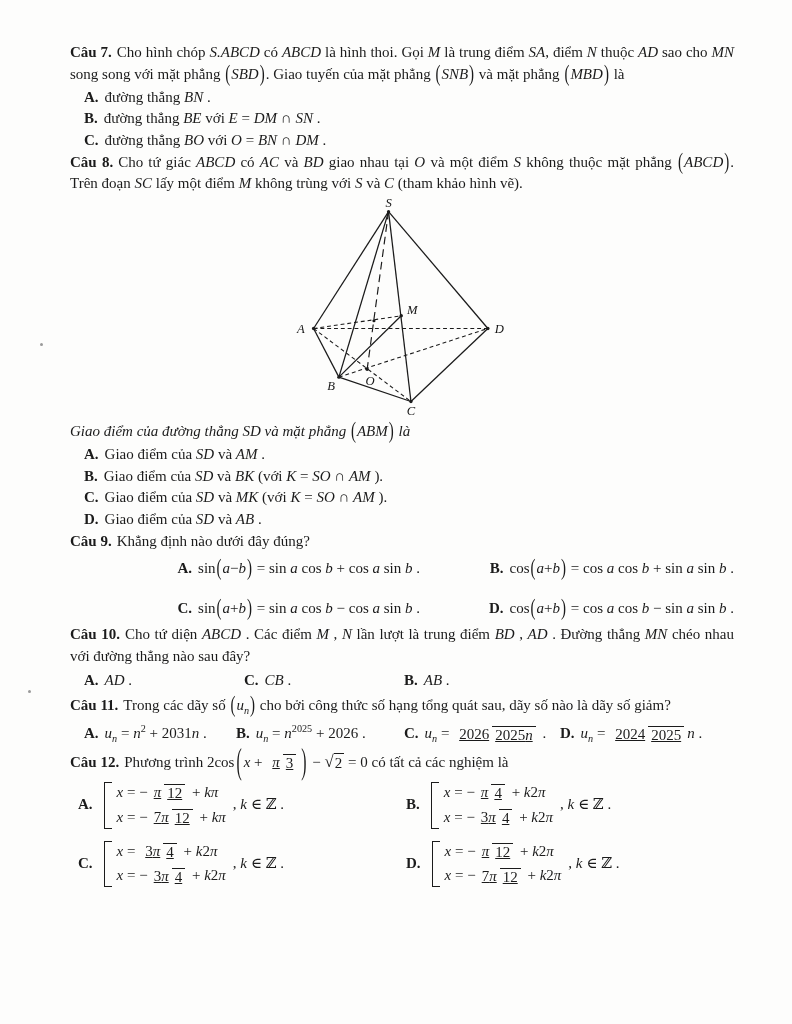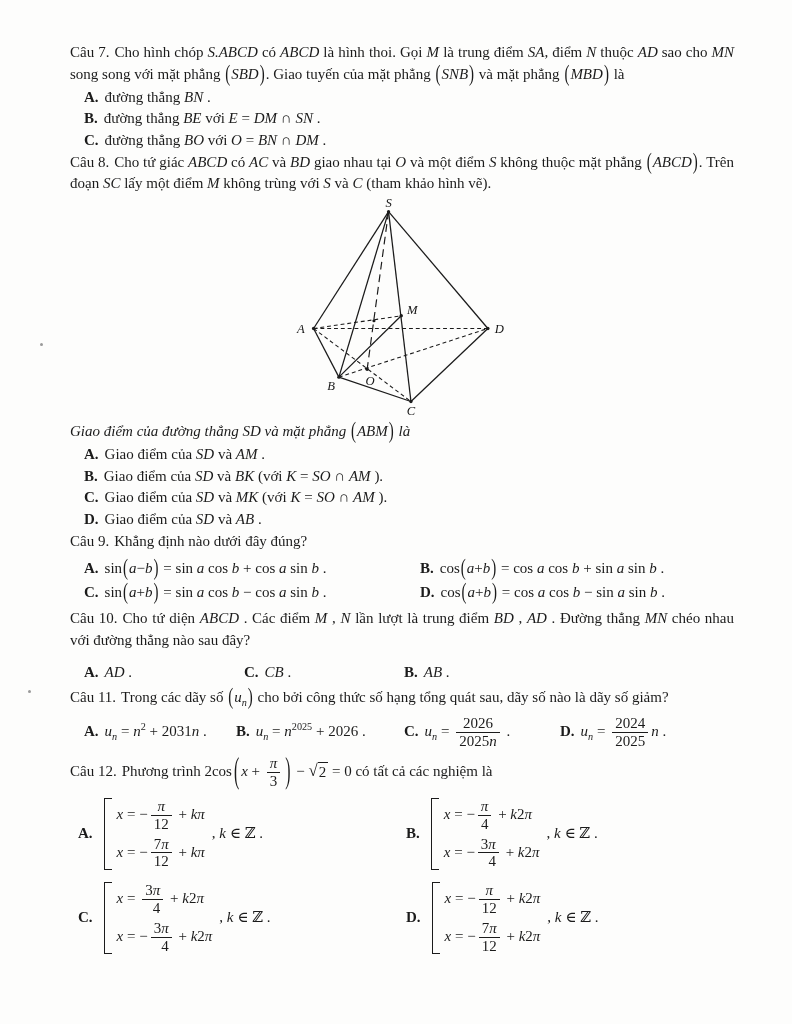--- a/index.html
+++ b/index.html
@@ -13,36 +13,36 @@
   .sheet{
     position:relative;width:792px;height:1024px;
     background:#fdfdfc;overflow:hidden;
   }
   .content{
     position:absolute;left:70px;top:42px;width:664px;
     font-size:15px;line-height:1.46;
   }
   .qpara{margin:0;text-align:justify;}
   .qpara.tight{margin-bottom:1px;}
-  .qlabel{font-weight:400;margin-right:5px;}
+  .qlabel{font-weight:700;margin-right:5px;}
   .opt-line{padding-left:14px;line-height:1.44;}
   .opt-letter{font-weight:700;margin-right:6px;}
   .s-i{font-style:italic;}
   .s-sup{vertical-align:super;font-size:0.68em;line-height:0;}
   .s-subi{vertical-align:sub;font-size:0.68em;line-height:0;font-style:italic;}
   .bigp{display:inline-block;transform:scaleY(1.5);margin:0 1px;}
   .bigp-xl{display:inline-block;transform:scaleY(2.3);margin:0 2px;font-size:1.05em;}
-  .frac{display:inline-flex;flex-direction:column;text-align:center;vertical-align:middle;margin:0 3px;line-height:1.12;}
+  .frac{display:inline-flex;text-align:center;vertical-align:middle;margin:0 3px;line-height:1.12;text-decoration:underline;}
   .fnum{padding:0 3px;}
   .fden{border-top:1.3px solid #1b1b1b;padding:0 3px;text-align:right;}
   .sqrt{display:inline-flex;align-items:flex-start;vertical-align:baseline;}
   .sqsym{font-size:1.12em;line-height:1.05;}
   .sqbody{border-top:1.4px solid #1b1b1b;line-height:1.2;padding:0 2px 0 1px;}
-  .grid-q9{display:grid;grid-template-columns:336px auto;row-gap:3px;padding-left:14px;margin:5px 0 4px 0;}
-  .grid-q10{display:grid;grid-template-columns:160px 160px 160px auto;padding-left:14px;margin:10px 0 3px 0;}
+  .grid-q9{display:grid;grid-template-columns:336px auto;row-gap:19px;padding-left:14px;margin:5px 0 4px 0;text-align:right;}
+  .grid-q10{display:grid;grid-template-columns:160px 160px 160px auto;padding-left:14px;margin:2px 0 3px 0;}
   .grid-q11{display:grid;grid-template-columns:152px 168px 156px auto;align-items:center;padding-left:14px;margin:6px 0 6px 0;}
   .grid-q12{display:grid;grid-template-columns:328px auto;row-gap:8px;padding-left:8px;margin-top:6px;}
   .sys{display:flex;align-items:center;gap:5px;}
   .lbrack{align-self:stretch;width:7px;margin:2px 0;
     border-left:1.7px solid #1b1b1b;border-top:1.7px solid #1b1b1b;border-bottom:1.7px solid #1b1b1b;}
   .sys-rows{display:flex;flex-direction:column;gap:3px;padding:2px 0;}
   .sys-row{white-space:nowrap;}
   .sys-tail{white-space:nowrap;margin-left:2px;}
   .fig{display:flex;justify-content:center;margin:3px 0 1px 14px;}
   .figsvg line{stroke:#1b1b1b;}

